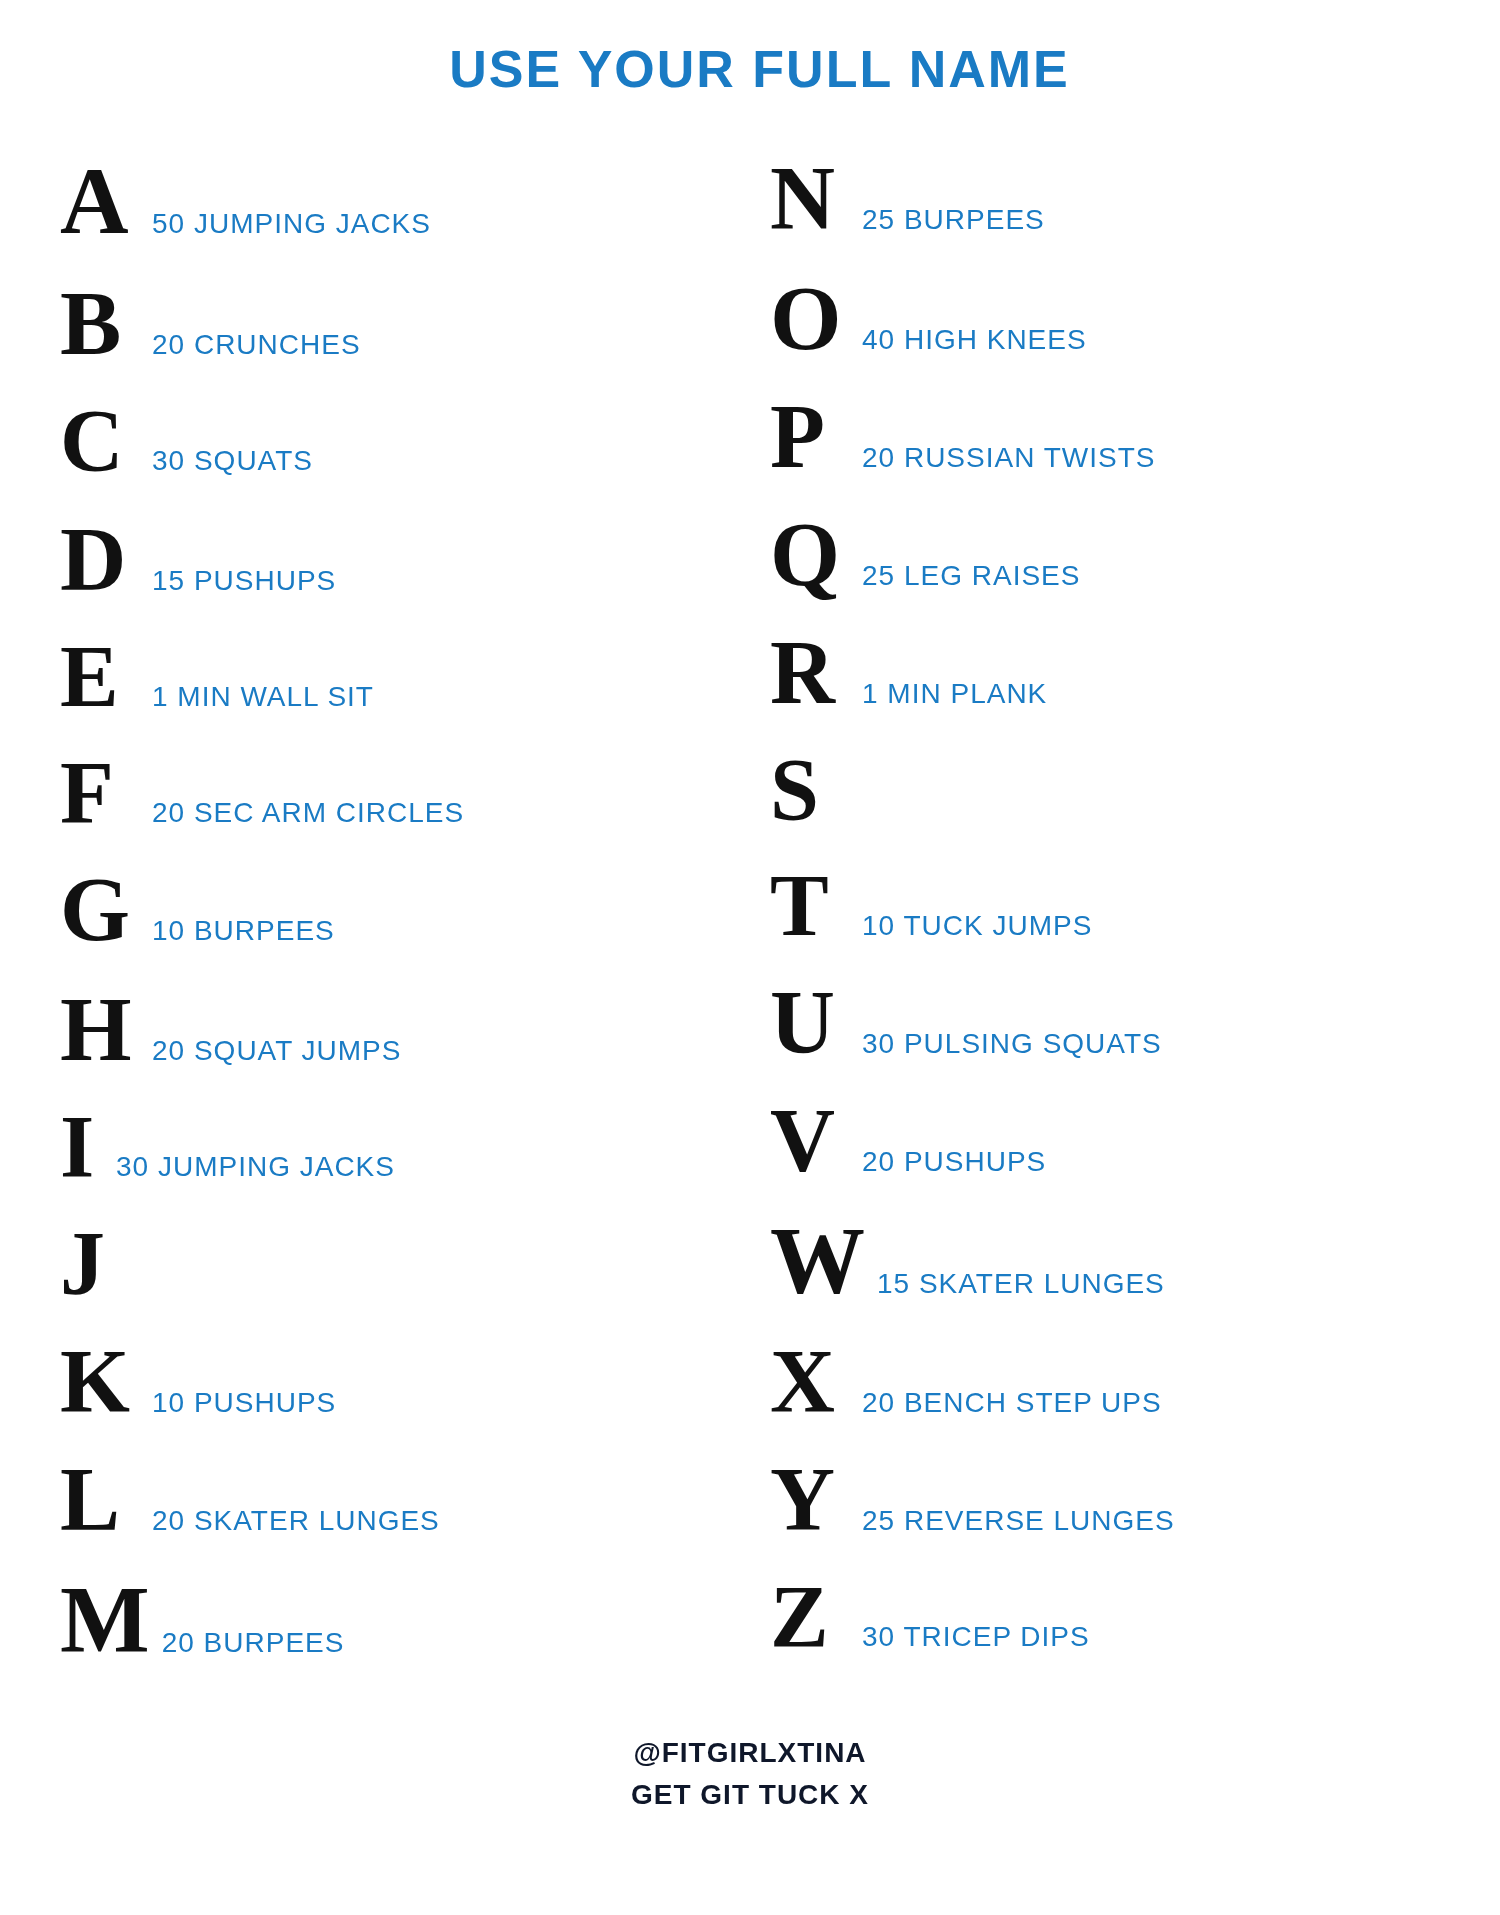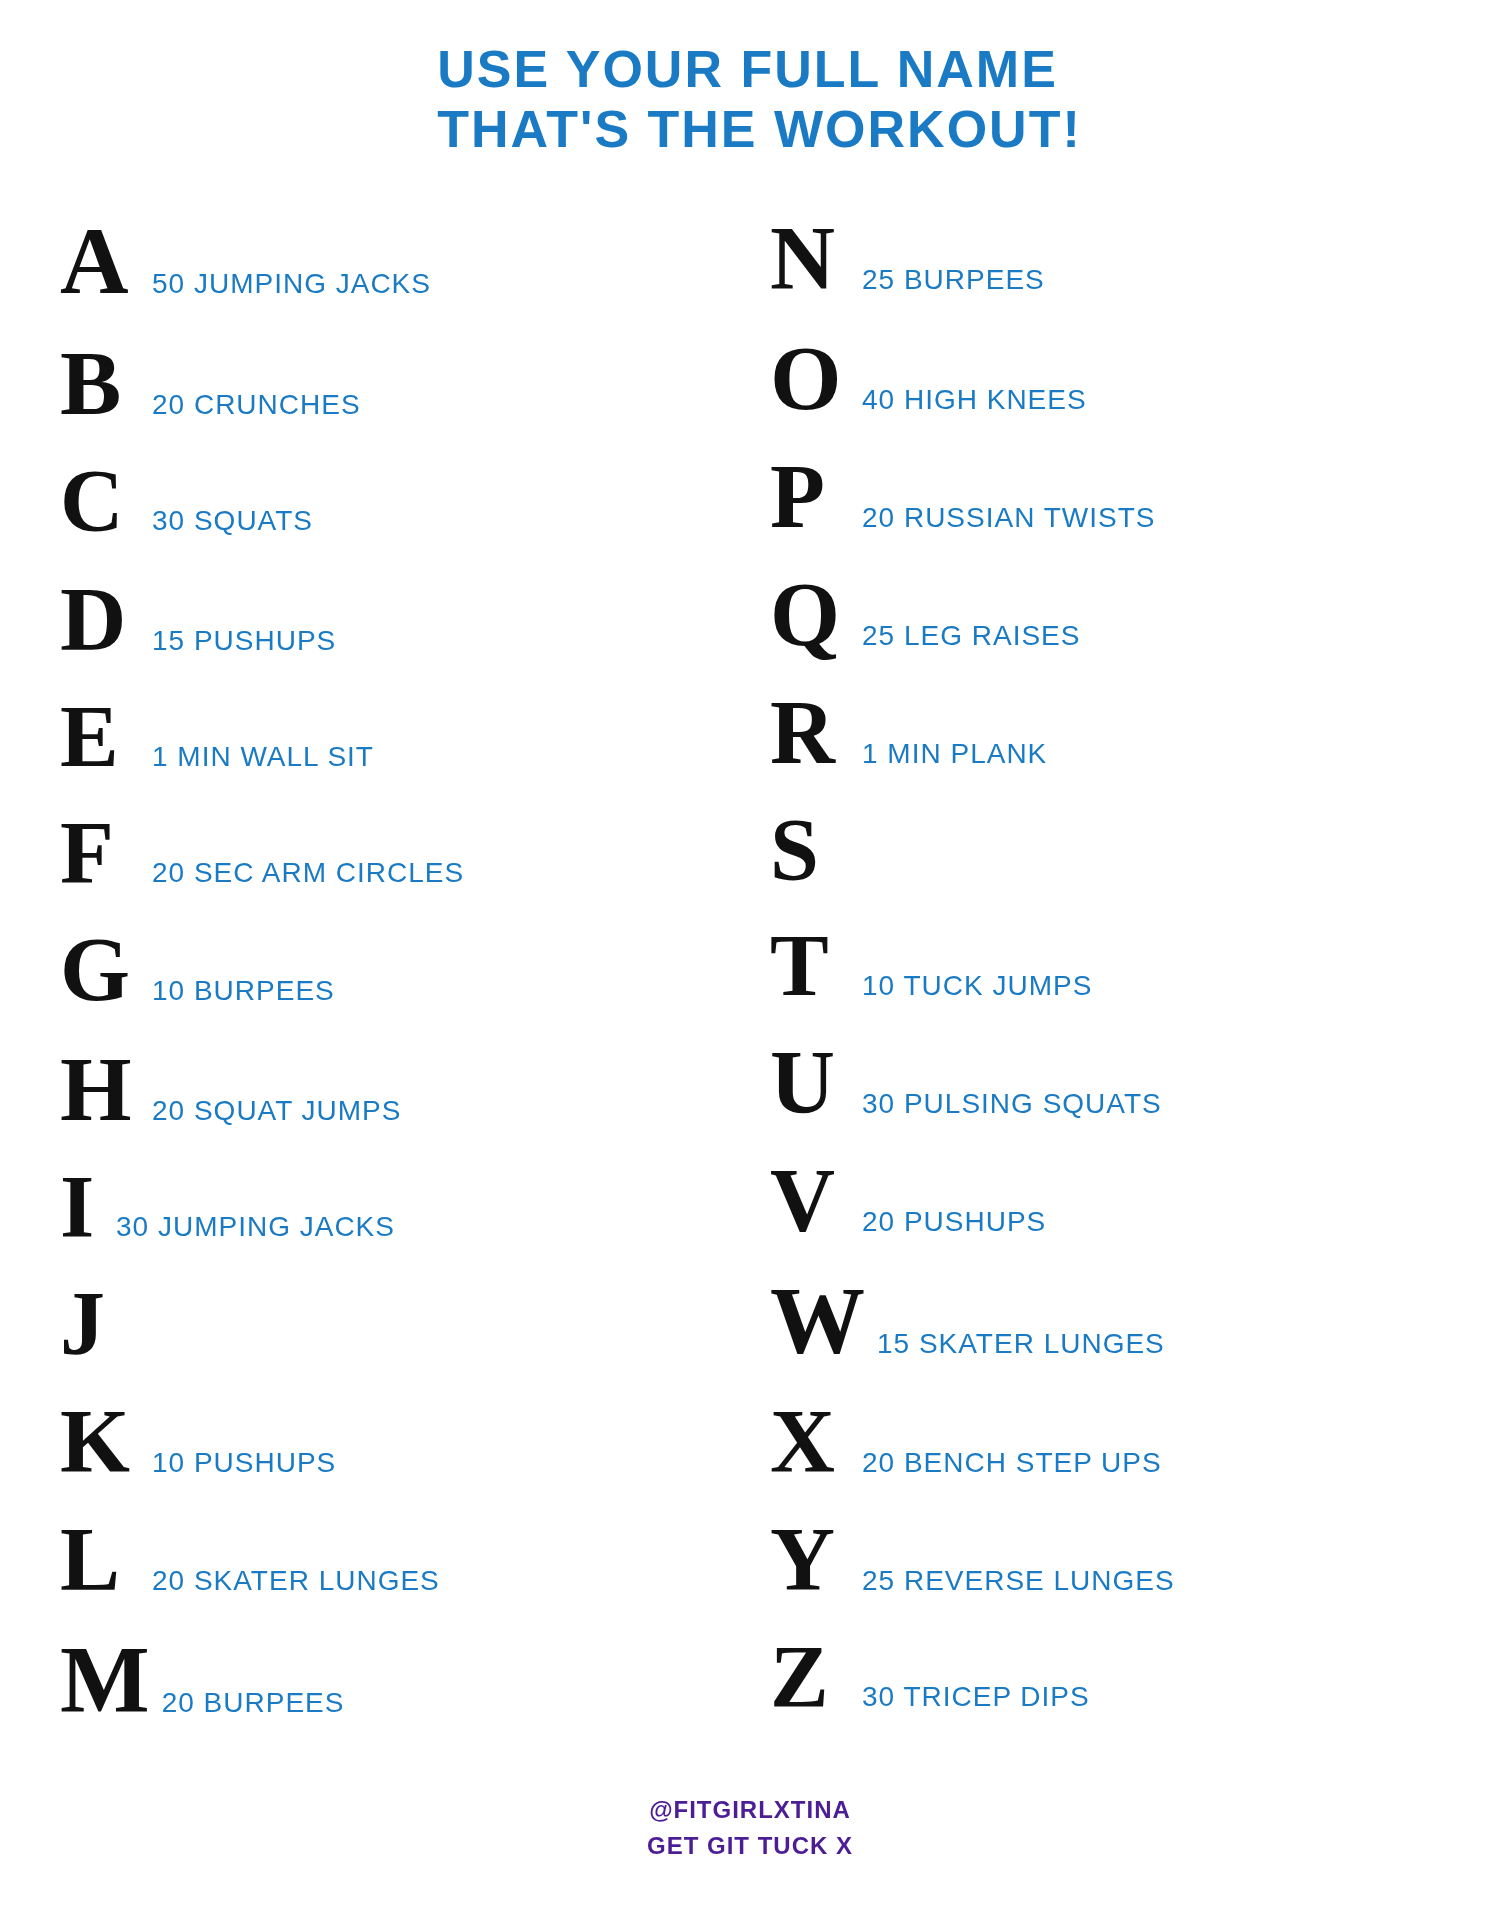--- a/index.html
+++ b/index.html
@@ -62,23 +62,23 @@
       letter-spacing: 1px;
       line-height: 1.2;
     }
 
     .footer {
       margin-top: 50px;
       text-align: center;
     }
 
     .footer-text {
-      font-size: 24px;
+      font-size: 28px;
       font-weight: 900;
-      color: #4c1d95;
+      color: #0f172a;
       text-align: center;
       line-height: 1.5;
       letter-spacing: 1px;
     }
 
     
     .sz-a { font-size: 95px; }
     .sz-b { font-size: 92px; }
     .sz-c { font-size: 88px; }
     .sz-d { font-size: 92px; }
@@ -103,21 +103,20 @@
     .sz-w { font-size: 95px; }
     .sz-x { font-size: 90px; }
     .sz-y { font-size: 90px; }
     .sz-z { font-size: 88px; }
   </style>
 </head>
 <body>
 
 <div class="header">
   <div class="header-line">USE YOUR FULL NAME</div>
-  <div class="header-line">THAT'S THE WORKOUT!</div>
 </div>
 
 <div class="workout-grid">
 
   <div>
     <div class="workout-item">
       <span class="letter sz-a">A</span>
       <span class="exercise">50 JUMPING JACKS</span>
     </div>
     <div class="workout-item">

